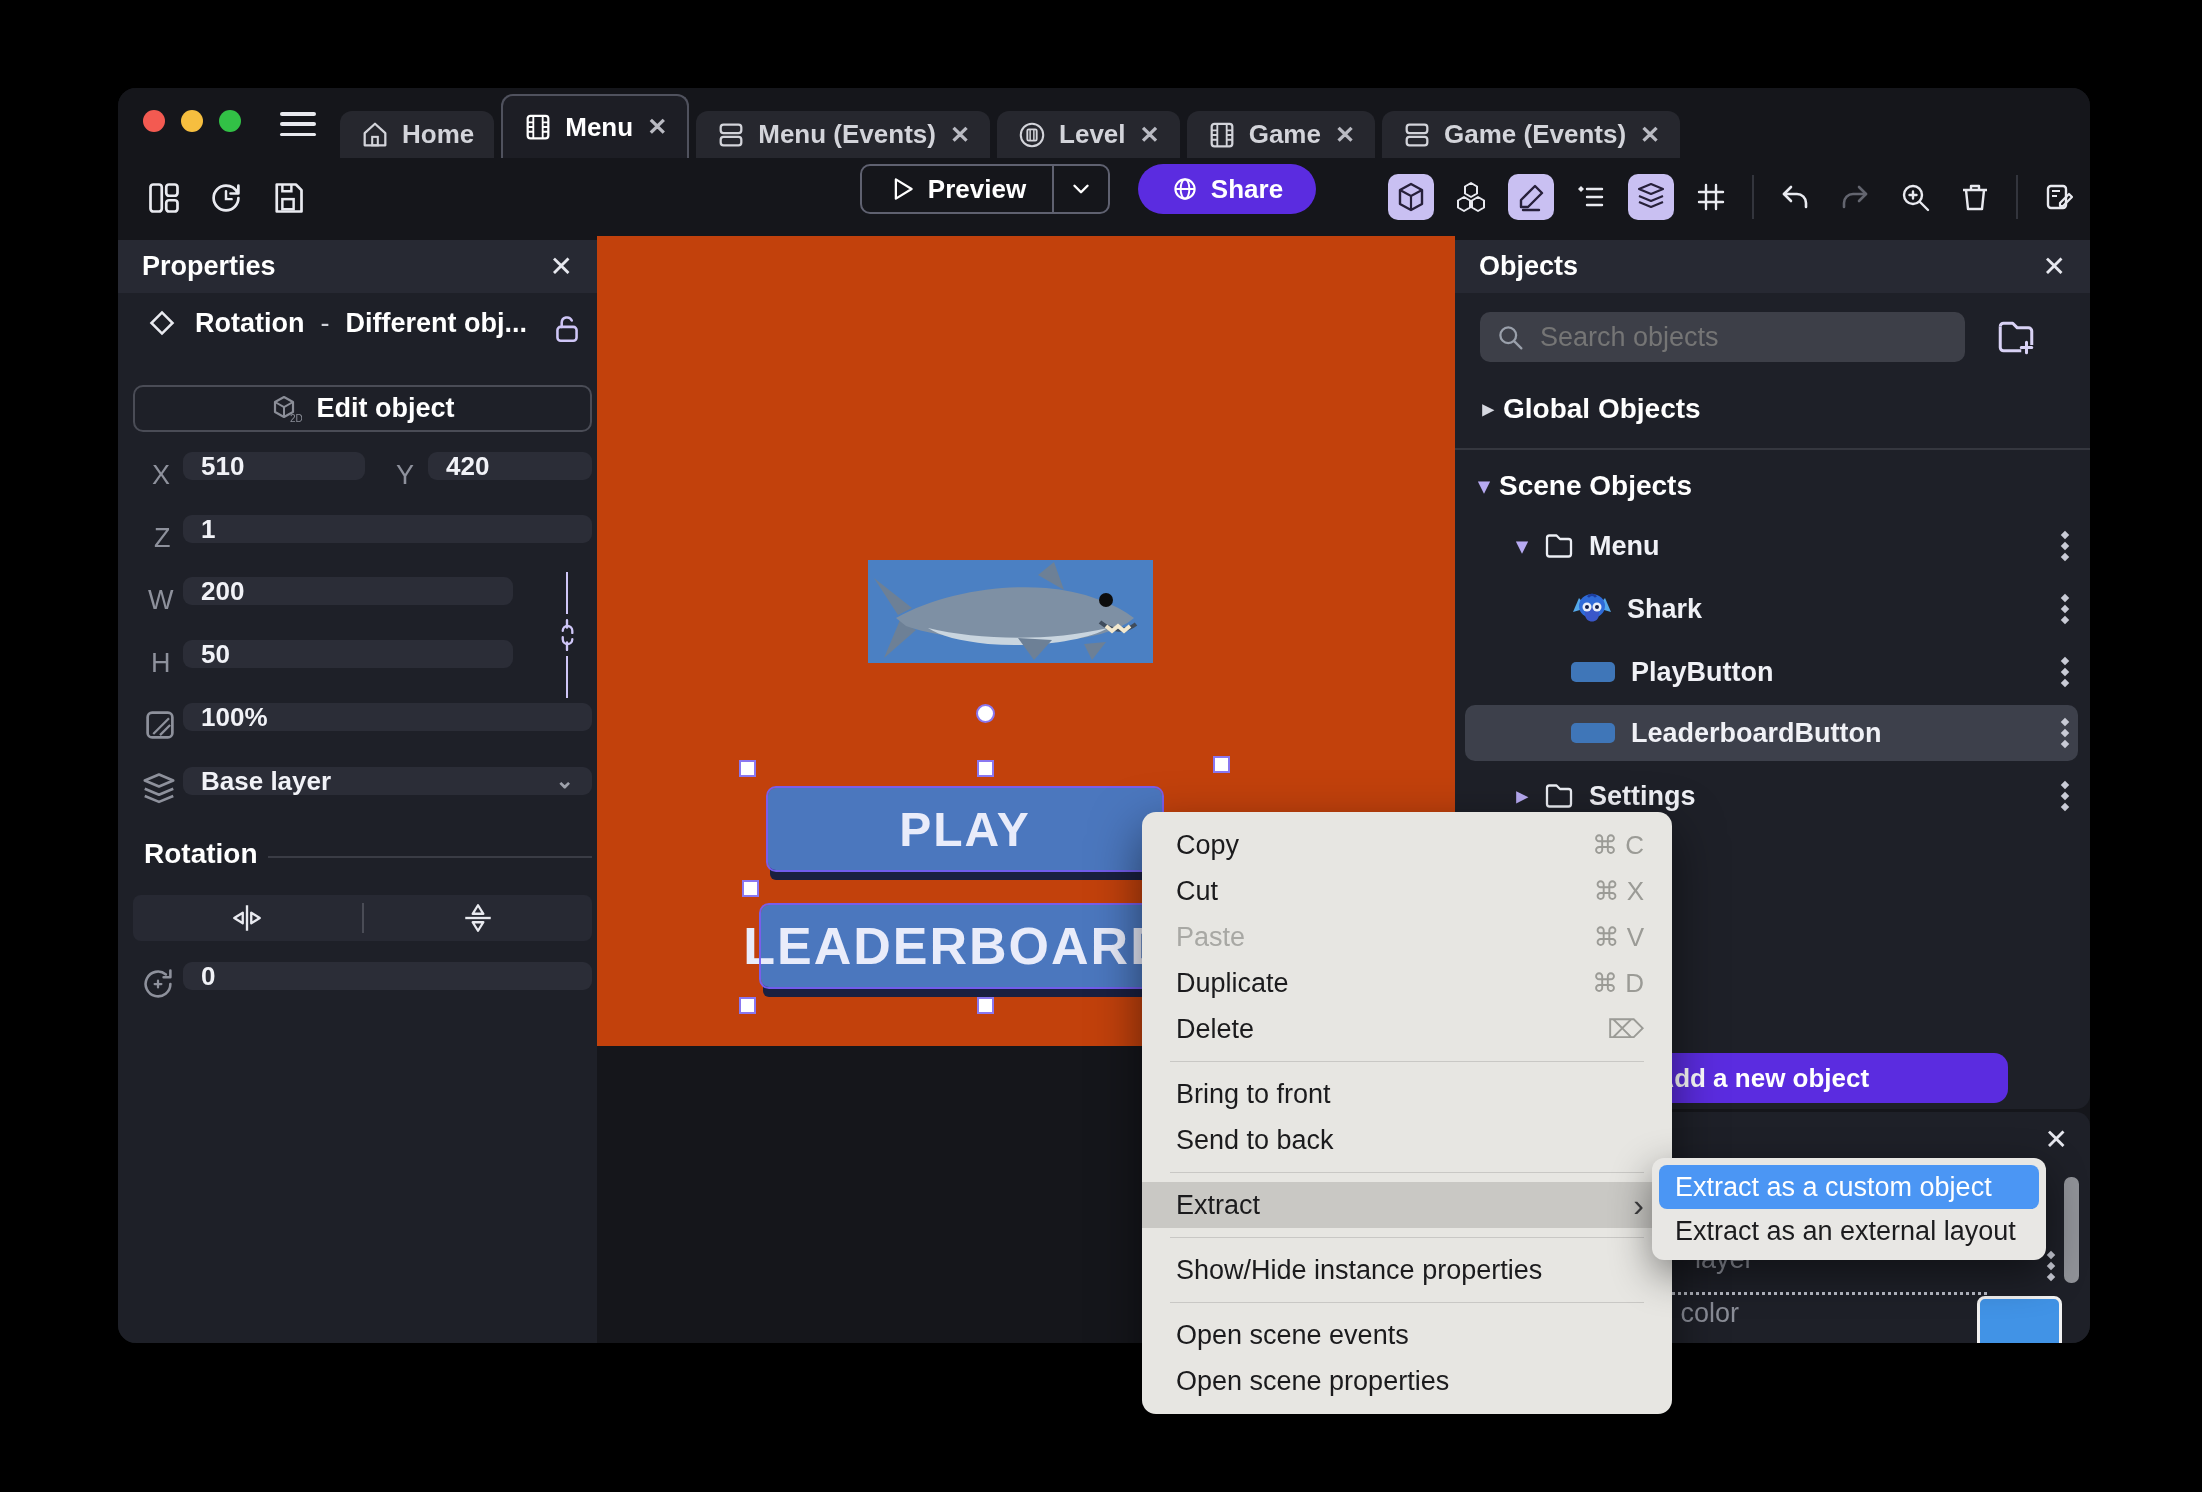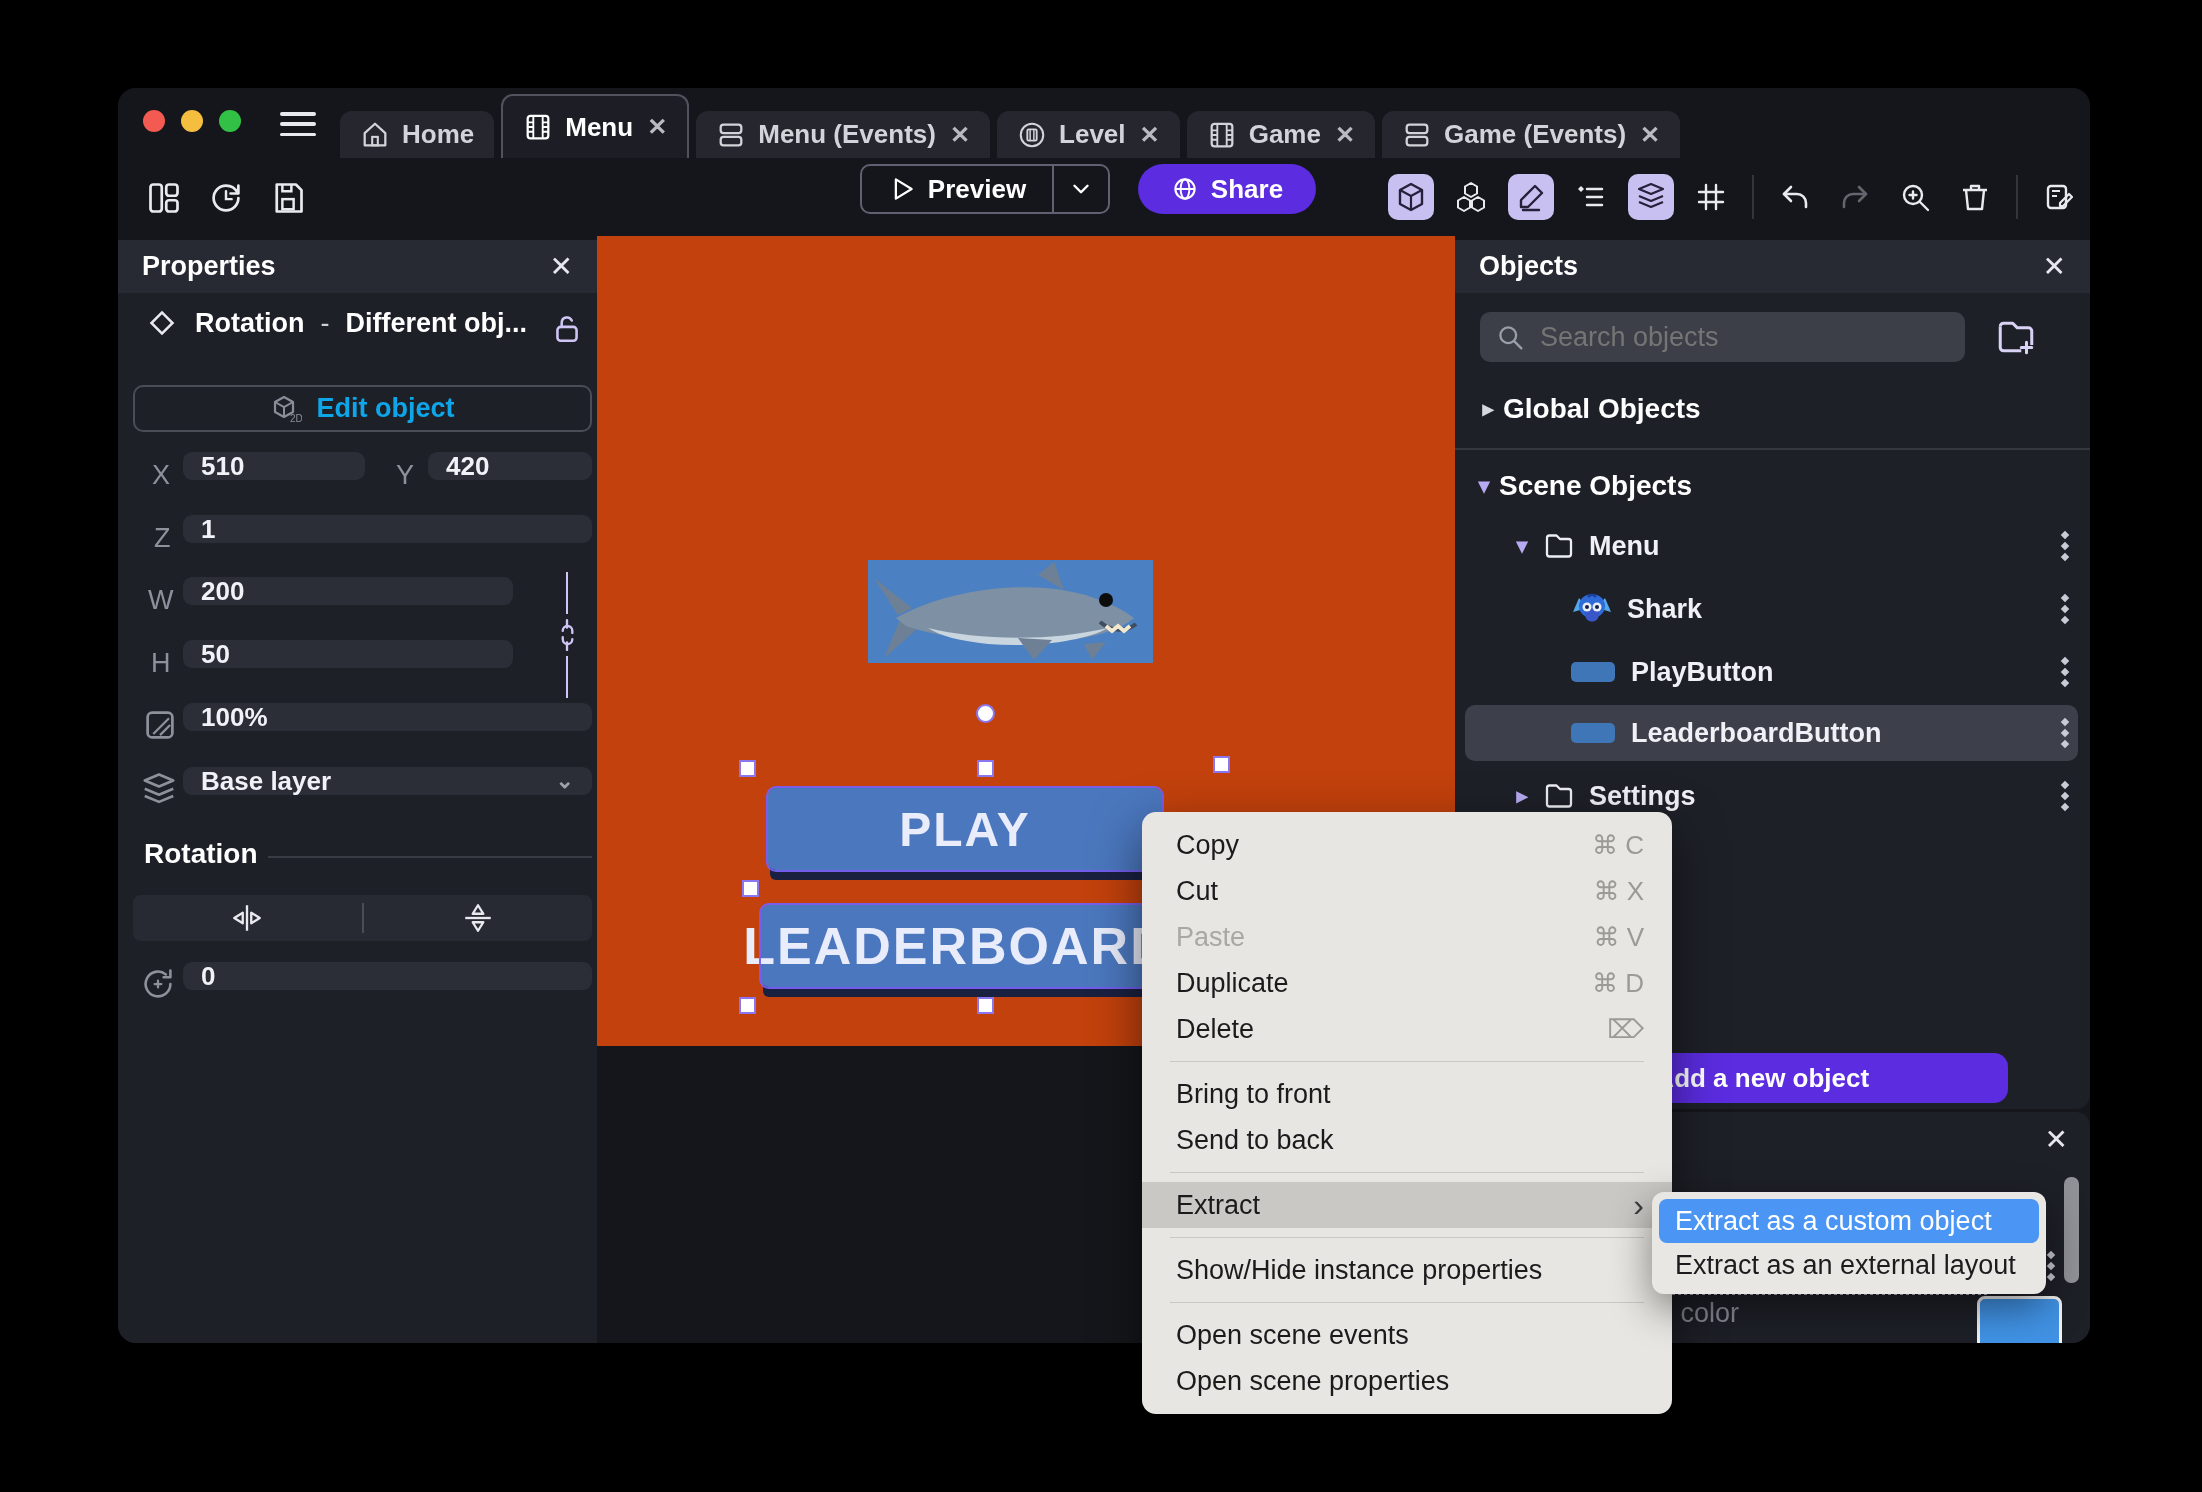--- a/index.html
+++ b/index.html
@@ -50,21 +50,21 @@
   .kebab i{width:6px;height:6px;background:#c9cbd6;transform:rotate(45deg);display:block;}
   .objrect{width:44px;height:20px;border-radius:5px;background:#3f76b8;}
   .secthead{font-size:28px;font-weight:700;color:#fff;}
   
   .menu{left:1142px;top:812px;width:530px;background:#e7e6e2;border-radius:14px;box-shadow:0 18px 50px rgba(0,0,0,.5);padding:10px 0;z-index:30;}
   .mitem{height:46px;display:flex;align-items:center;justify-content:space-between;padding:0 28px 0 34px;font-size:27px;color:#1b1b1d;}
   .mitem .sc{color:#9b9b96;font-size:26px;}
   .mitem.disabled{color:#a8a8a4;}
   .mitem.hl{background:#c9c8c4;}
   .msep{height:1px;background:#c9c8c5;margin:9px 28px;}
-  .submenu{left:1652px;top:1158px;width:394px;background:#e8e7e4;border-radius:12px;box-shadow:0 14px 40px rgba(0,0,0,.45);padding:7px;z-index:40;margin-top:34px;}
+  .submenu{left:1652px;top:1158px;width:394px;background:#e8e7e4;border-radius:12px;box-shadow:0 14px 40px rgba(0,0,0,.45);padding:7px;z-index:40;}
   .smitem{height:44px;display:flex;align-items:center;padding:0 16px;font-size:27px;color:#1c1c1e;border-radius:8px;}
   .smitem.sel{background:#4b96f4;color:#fff;}
   .dotted{border-top:3px dotted #b9bcc6;}
   svg{display:block;}
 </style>
 </head>
 <body>
 
 <svg width="0" height="0" style="position:absolute">
   <defs>
@@ -373,21 +373,21 @@
         <span style="font-size:27px;font-weight:600">Different obj...</span>
       </div>
       <svg class="abs" style="left:432px;top:72px;color:#cfc6f7" width="34" height="34">
           <use href="#i-unlock"></use>
         </svg>
 
       <div class="row" style="left:15px;top:145px;width:459px;height:47px;border:2px solid #4a4c56;border-radius:10px;justify-content:center;gap:14px">
         <svg width="32" height="32" style="color:#8b8e98">
             <use href="#i-cube2d"></use>
           </svg>
-        <span style="color:#0ea5e9;font-size:27px;font-weight:700">Edit object</span>
+        <span style="color:#ffffff;font-size:27px;font-weight:700">Edit object</span>
       </div>
 
       <span class="abs label" style="left:34px;top:220px">X</span>
       <div class="abs field" style="left:65px;top:212px;width:182px">
           <span>510</span>
         </div>
       <span class="abs label" style="left:278px;top:220px">Y</span>
       <div class="abs field" style="left:310px;top:212px;width:164px">
           <span>420</span>
         </div>

